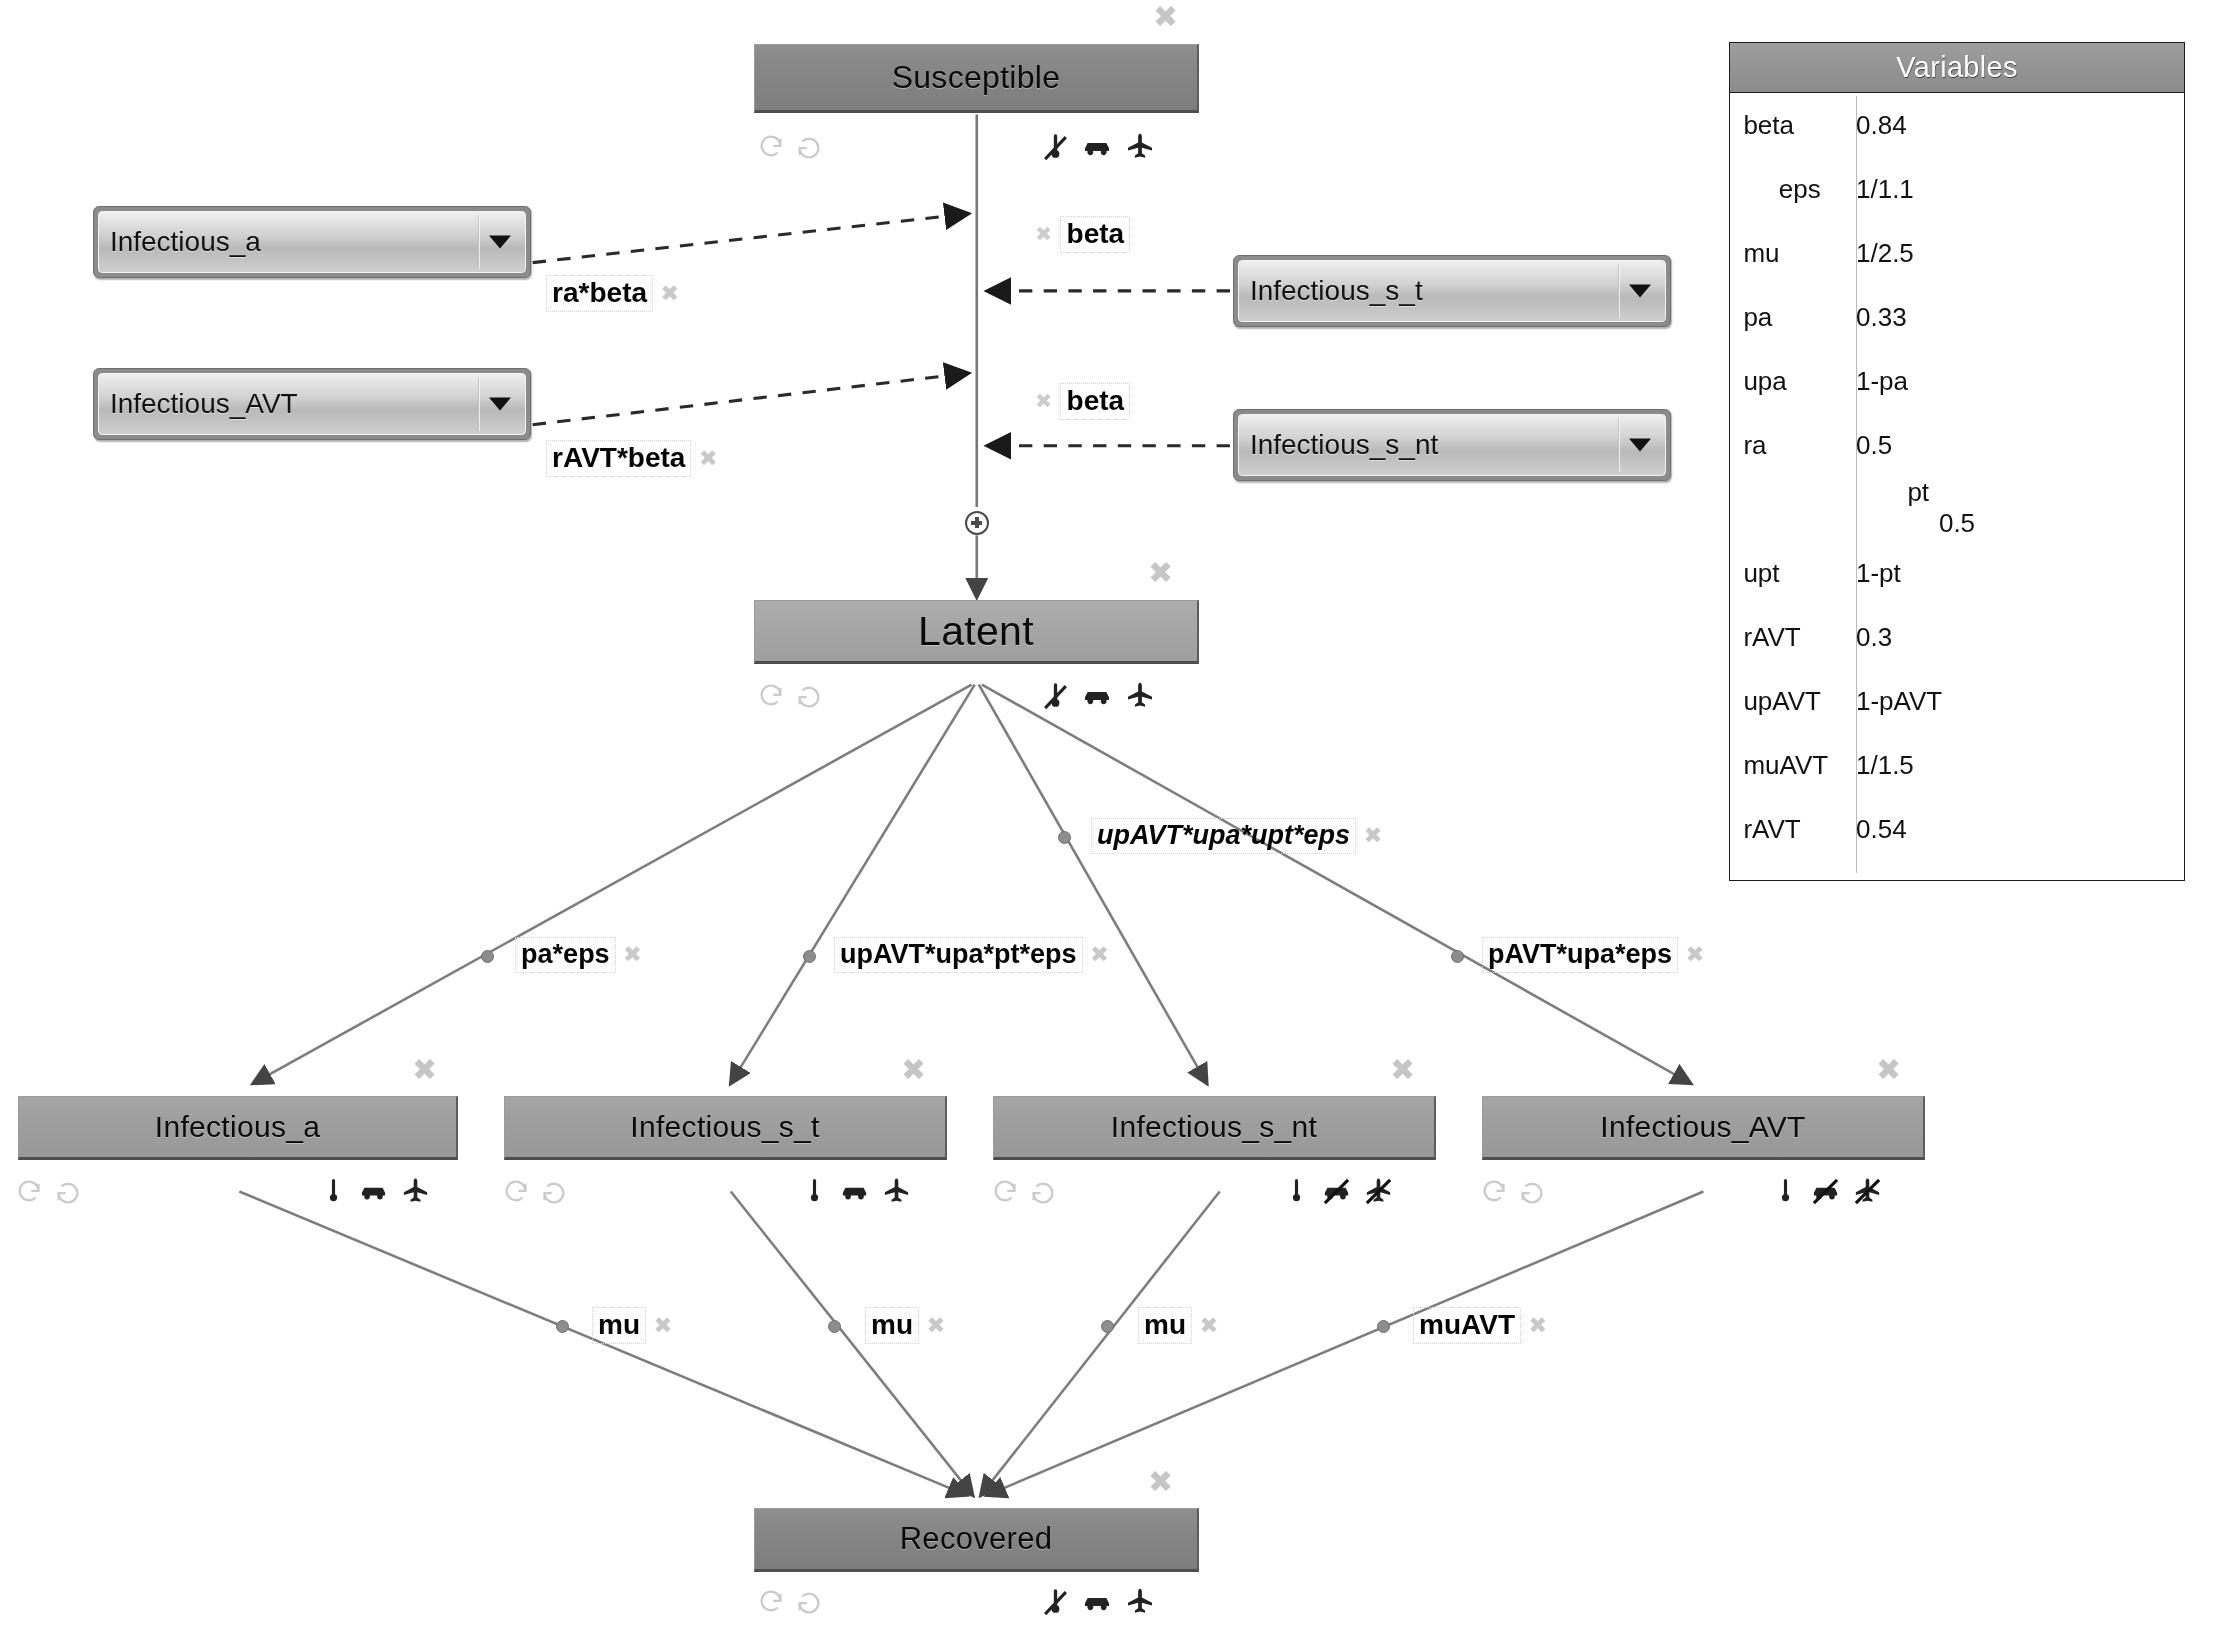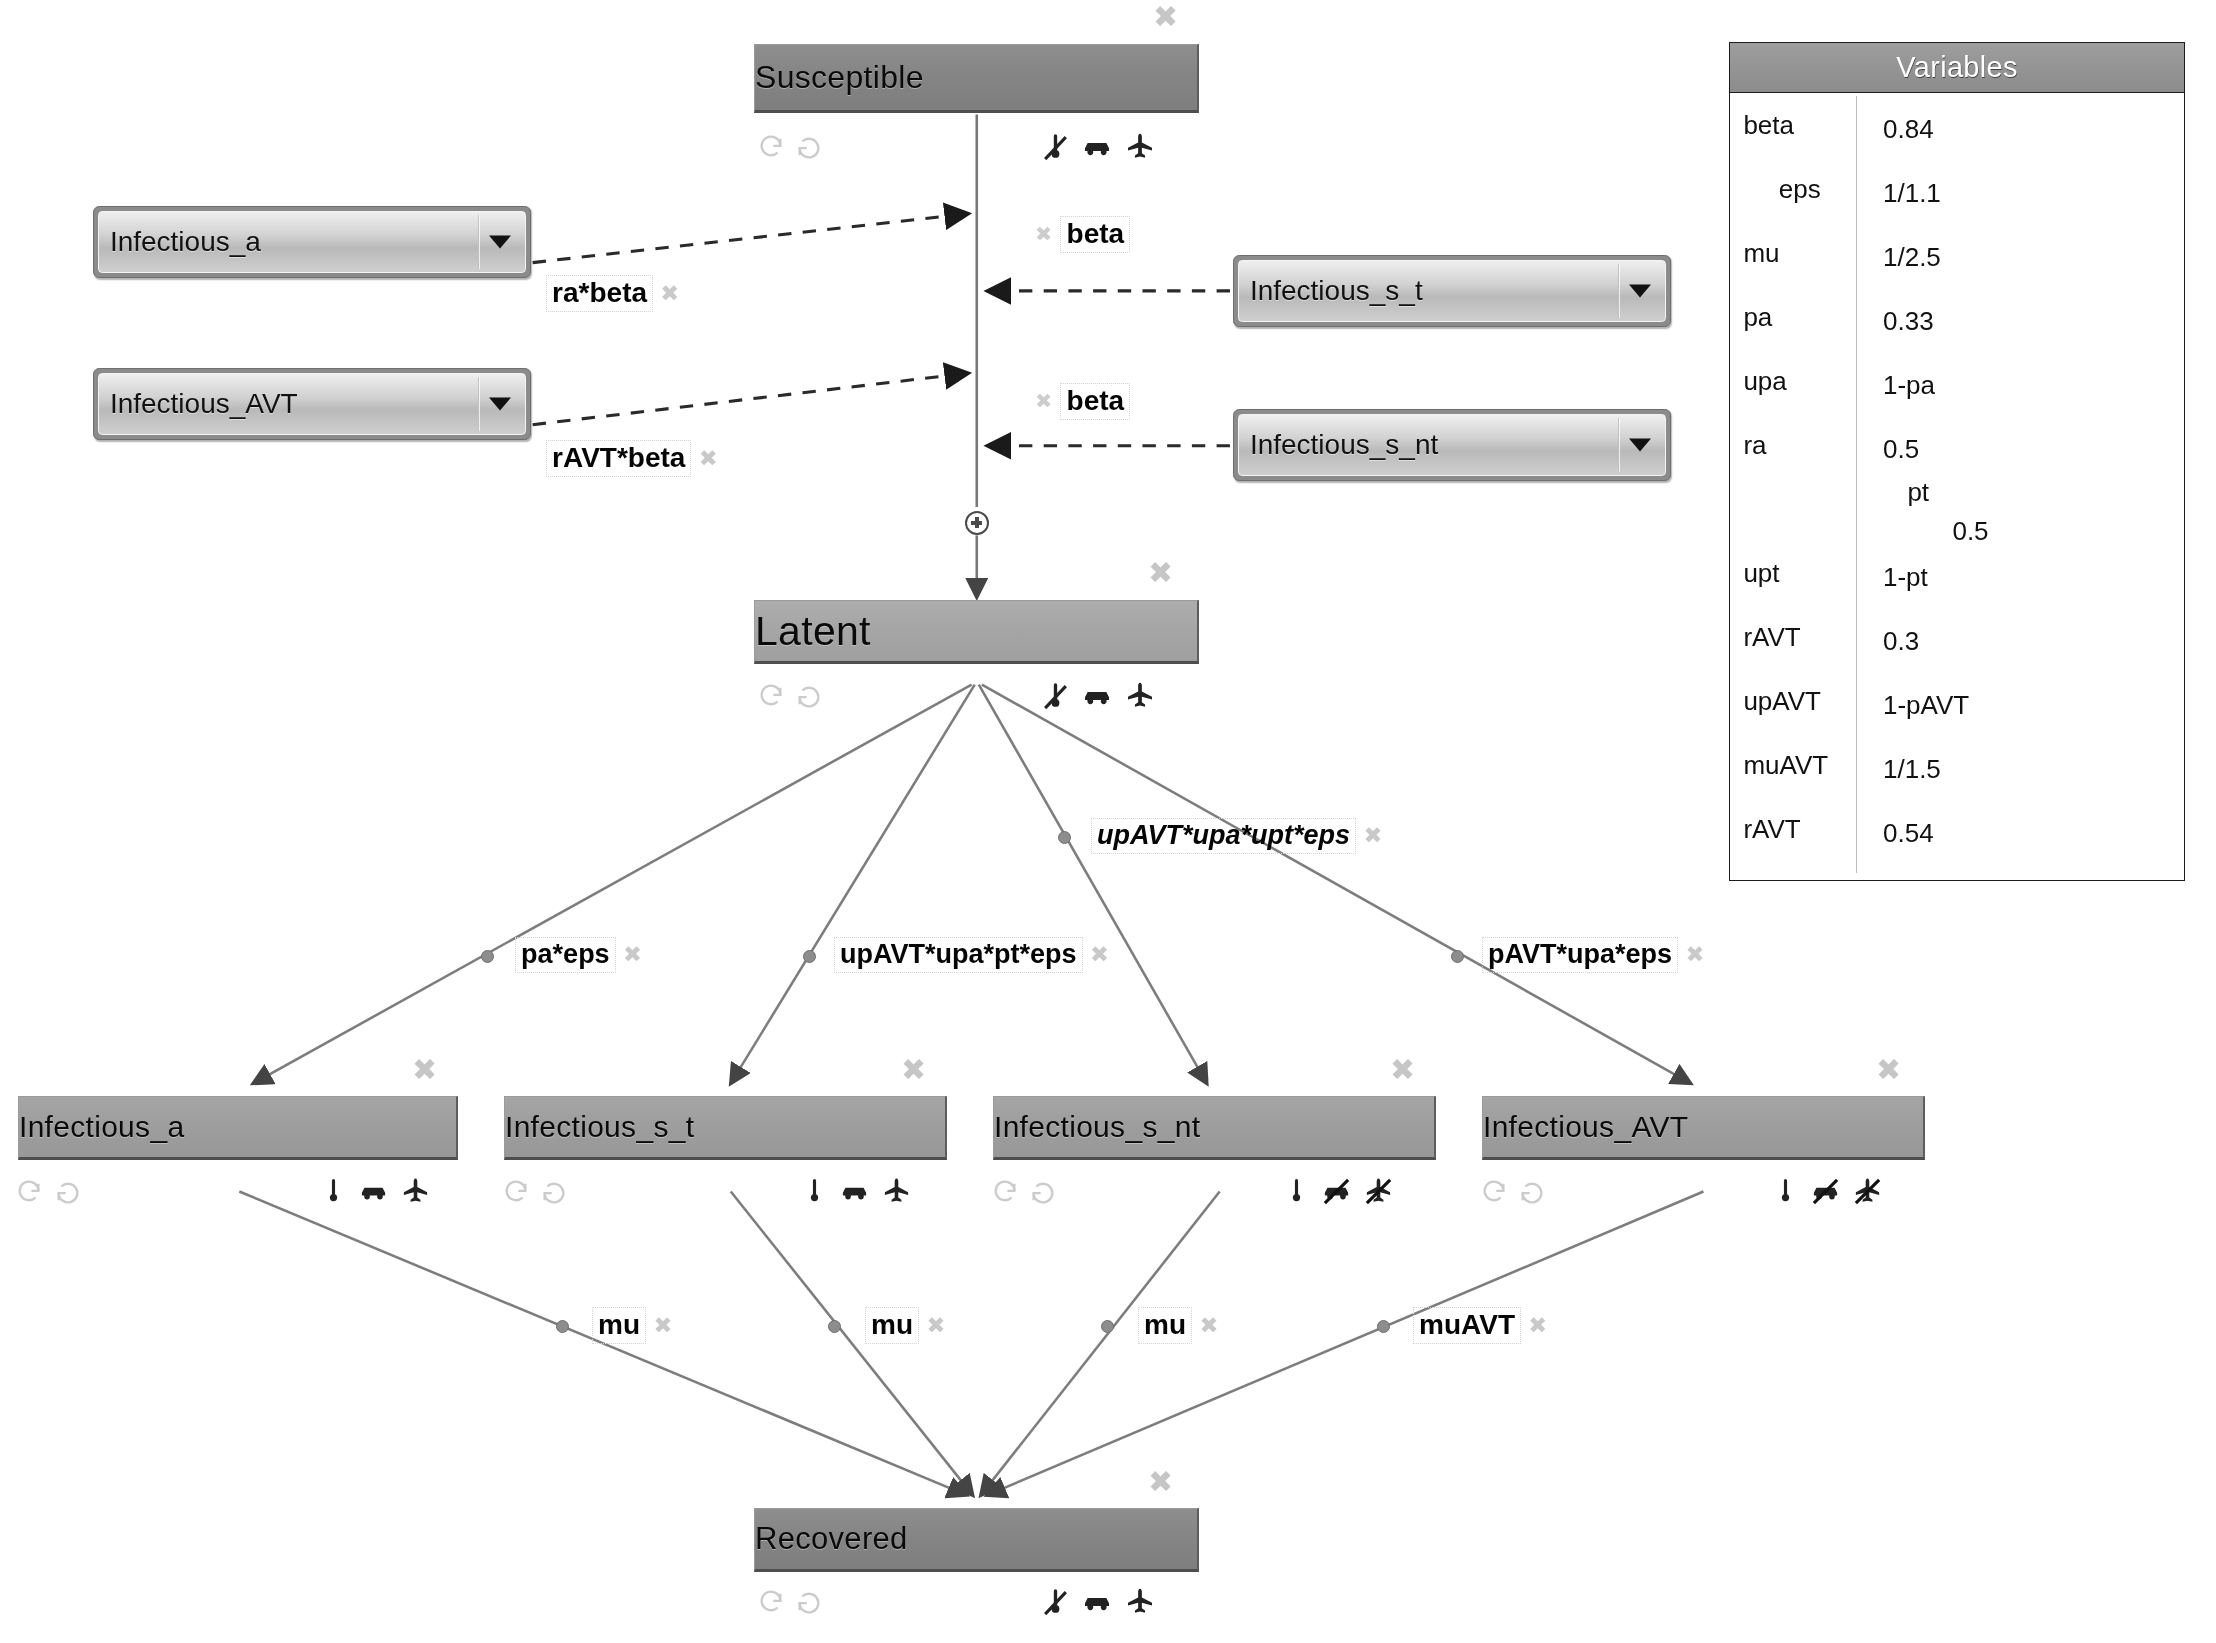--- a/index.html
+++ b/index.html
@@ -10,21 +10,21 @@
     width:2216px;
     height:1644px;
     background:#fff;
     overflow:hidden;
   }
 
   
   .state{
     position:absolute;
     box-sizing:border-box;
-    display:flex;align-items:center;justify-content:flex-start;
+    display:flex;align-items:center;justify-content:center;
     border-top:1.5px solid #9a9a9a;
     border-left:1.5px solid #9a9a9a;
     border-right:2.6px solid #5d5d5d;
     border-bottom:3.1px solid #4e4e4e;
     color:#0a0a0a;
     font-weight:400;
     letter-spacing:0.3px;
     text-shadow:0 0.5px 0 rgba(255,255,255,.35);
     white-space:nowrap;
   }
@@ -87,21 +87,21 @@
     text-shadow:0.5px 0.5px 0.5px rgba(0,0,0,.55);
     letter-spacing:0.3px;
   }
   #vartable .vbody{position:relative;}
   #vartable .vdivider{
     position:absolute;left:126px;top:3.1px;bottom:5.1px;
     width:1px;background:#bdbdbd;
   }
   #vartable .vrow{display:flex;align-items:center;}
   #vartable .vname{width:126px;padding-left:13.4px;box-sizing:border-box;color:#111;}
-  #vartable .vval{padding-left:27px;color:#111;margin-top:8px;}
+  #vartable .vval{padding-left:0;color:#111;}
 
   
   .tlabel{
     position:absolute;
     display:flex;align-items:center;
     white-space:nowrap;
   }
   .tlabel .txt{
     font-weight:bold;
     color:#050505;

